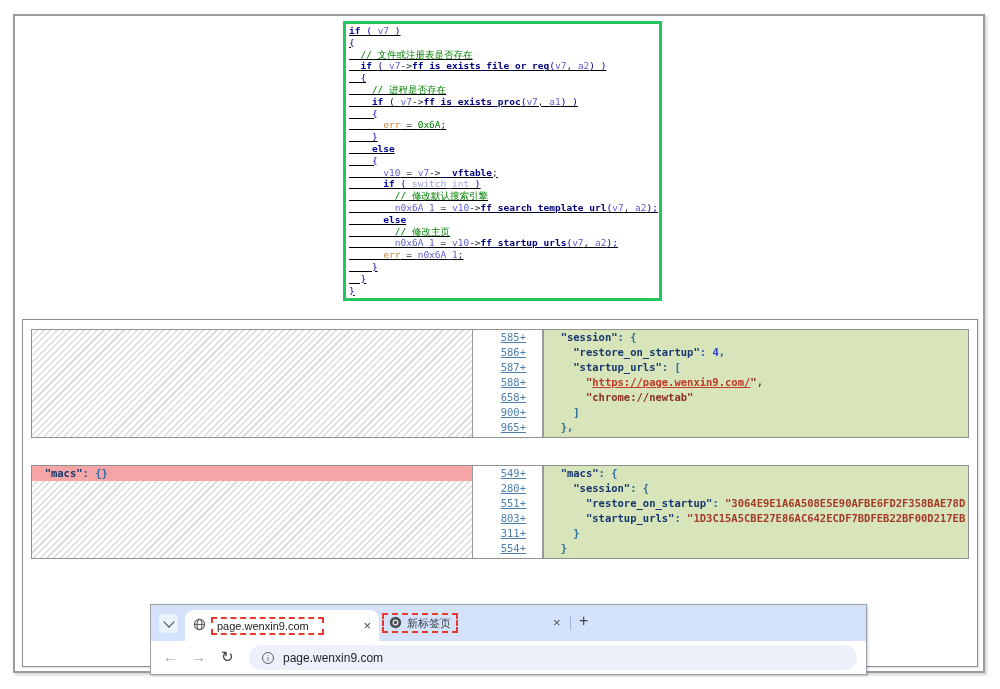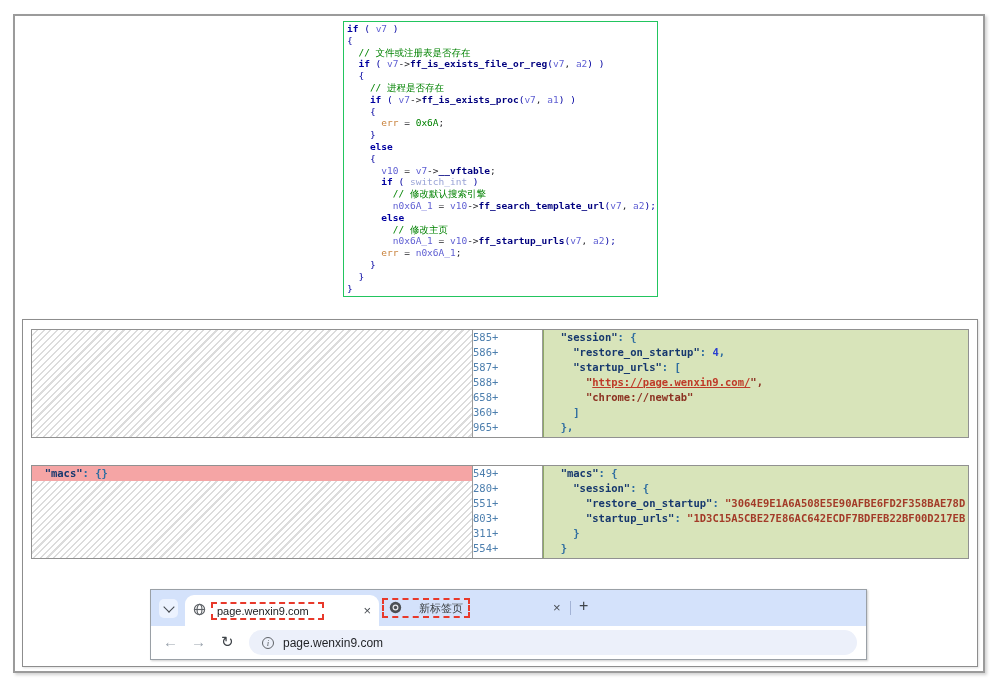--- a/index.html
+++ b/index.html
@@ -7,21 +7,21 @@
           font-family:"Liberation Sans",sans-serif;}
 
   
   .outer-frame{position:absolute;left:13px;top:14px;width:968px;height:655px;
                border:2px solid #9b9b9b;box-shadow:2px 2px 3px rgba(0,0,0,.18);background:#fff;}
   .section-frame{position:absolute;left:22px;top:319px;width:954px;height:346px;
                  border:1px solid #8d8d8d;box-shadow:1px 1px 2px rgba(0,0,0,.12);background:#fff;}
 
   
   .code-panel{position:absolute;left:343px;top:21px;width:313px;height:274px;
-              border:1px solid #22c55e;background:#fff;overflow:hidden;}
+              border:3px solid #22c55e;background:#fff;overflow:hidden;text-decoration:underline;}
   .cd{font-family:"DejaVu Sans Mono",monospace;font-size:9.5px;white-space:pre;
       padding:1px 0 0 3px;}
   .cd .ln{height:11.8px;line-height:11.8px;}
   .cd .k{color:#0000a0;font-weight:bold;}
   .cd .p{color:#0000a0;}
   .cd .v{color:#5f5fd3;}
   .cd .f{color:#00007f;font-weight:bold;}
   .cd .c{color:#008200;}
   .cd .n{color:#008200;}
   .cd .e{color:#c8823c;}
@@ -32,47 +32,47 @@
   .diff-box{position:absolute;left:8px;width:936px;border:1px solid #919191;display:flex;
             background:#fff;overflow:hidden;}
   .diff1{top:9px;height:107px;}
   .diff2{top:145px;height:92px;}
   .hatch{background:repeating-linear-gradient(135deg,#ffffff 0 3.2px,#dcdcdc 3.2px 4.7px);}
   .pane-left{width:440px;border-right:1px solid #9a9a9a;display:flex;flex-direction:column;}
   .pane-left .fill{flex:1;}
   .removed-row{height:15px;background:#f5a5a5;}
   .gutter{width:69px;background:#fff;border-right:1px solid #9a9a9a;
           font-family:"DejaVu Sans Mono",monospace;font-size:10.5px;color:#4d7fae;}
-  .gutter .ln{height:15px;line-height:15px;text-align:left;padding-right:16px;}
+  .gutter .ln{height:15px;line-height:15px;text-align:right;padding-right:16px;text-decoration:underline;}
   .df{font-family:"DejaVu Sans Mono",monospace;font-size:10.5px;font-weight:600;white-space:pre;}
   .df .ln{height:15px;line-height:15px;}
   .content-added{flex:1;background:#d8e4ba;border-left:1px solid #8fa968;overflow:hidden;padding-left:4px;}
   .df .key{color:#16386e;}
   .df .pu{color:#2e6da0;}
   .df .nu{color:#2a3fd0;}
   .df .url{color:#bf3a28;text-decoration:underline;margin-top:39px;}
   .df .str{color:#8c3222;}
   .df .hex{color:#a33b28;}
 
   
-  .browser{position:absolute;left:127px;top:269px;width:715px;height:69px;
+  .browser{position:absolute;left:127px;top:284px;width:715px;height:69px;
            border:1px solid #9aa0a6;box-shadow:1px 1px 2px rgba(0,0,0,.2);background:#fff;}
   .tabstrip{position:absolute;left:0;top:0;right:0;height:36px;background:#d4e2fb;}
   .toolbar{position:absolute;left:0;top:36px;right:0;height:33px;background:#ffffff;}
   .chev-btn{position:absolute;left:8px;top:9px;width:19px;height:19px;border-radius:5px;
             background:#ecf2fe;display:flex;align-items:center;justify-content:center;}
   .chev{width:7px;height:7px;border-right:1.8px solid #41464c;border-bottom:1.8px solid #41464c;
         transform:rotate(45deg);margin-top:-4px;}
   .tab-active{position:absolute;left:34px;top:5px;width:194px;height:31px;background:#fff;
               border-radius:9px 9px 0 0;display:flex;align-items:center;padding:0 8px;box-sizing:border-box;}
   .redbox{border:2px dashed #e8392b;white-space:nowrap;}
   .rb1{margin-left:5px;padding:1px 13px 1px 4px;font-size:11px;color:#202124;}
   .rb2{position:absolute;left:231px;top:8px;height:20px;display:flex;align-items:center;
        padding:0 5px;box-sizing:border-box;font-size:11px;color:#3c4043;}
-  .rb2 .lbl{margin-left:17px;}
+  .rb2 .lbl{margin-left:5px;}
   .close-x{font-size:13px;color:#4a4f55;line-height:13px;}
   .tab-active .close-x{margin-left:auto;}
   .close2{position:absolute;left:402px;top:11px;}
   .tab-divider{position:absolute;left:419px;top:11px;width:1px;height:14px;background:#a3b3d6;}
   .newtab-btn{position:absolute;left:428px;top:7px;font-size:16px;color:#3f4449;}
   .nav-btn{position:absolute;top:6px;font-size:15px;line-height:20px;}
   .back{left:12px;color:#9aa3ad;}
   .fwd{left:40px;color:#9aa3ad;}
   .reload{left:70px;color:#3f4449;}
   .omnibox{position:absolute;left:98px;top:4px;width:608px;height:25px;border-radius:13px;
@@ -99,21 +99,21 @@
     <div class="diff-box diff1">
       <div class="pane-left">
         <div class="fill hatch"></div>
       </div>
       <div class="gutter">
           <div class="ln">585+</div>
           <div class="ln">586+</div>
           <div class="ln">587+</div>
           <div class="ln">588+</div>
           <div class="ln">658+</div>
-          <div class="ln">360+</div>
+          <div class="ln">900+</div>
           <div class="ln">965+</div>
         </div>
       <div class="content-added df"><div class="ln"><span class="key">  "session"</span><span class="pu">: {</span></div><div class="ln"><span class="key">    "restore_on_startup"</span><span class="pu">: </span><span class="nu">4</span><span class="pu">,</span></div><div class="ln"><span class="key">    "startup_urls"</span><span class="pu">: [</span></div><div class="ln"><span class="str">      "</span><span class="url">https://page.wenxin9.com/</span><span class="str">",</span></div><div class="ln"><span class="str">      "chrome://newtab"</span></div><div class="ln"><span class="pu">    ]</span></div><div class="ln"><span class="pu">  },</span></div></div>
     </div>
 
     <div class="diff-box diff2">
       <div class="pane-left">
         <div class="removed-row df"><div class="ln"><span class="key">  "macs"</span><span class="pu">: {}</span></div></div>
         <div class="fill hatch"></div>
       </div>

